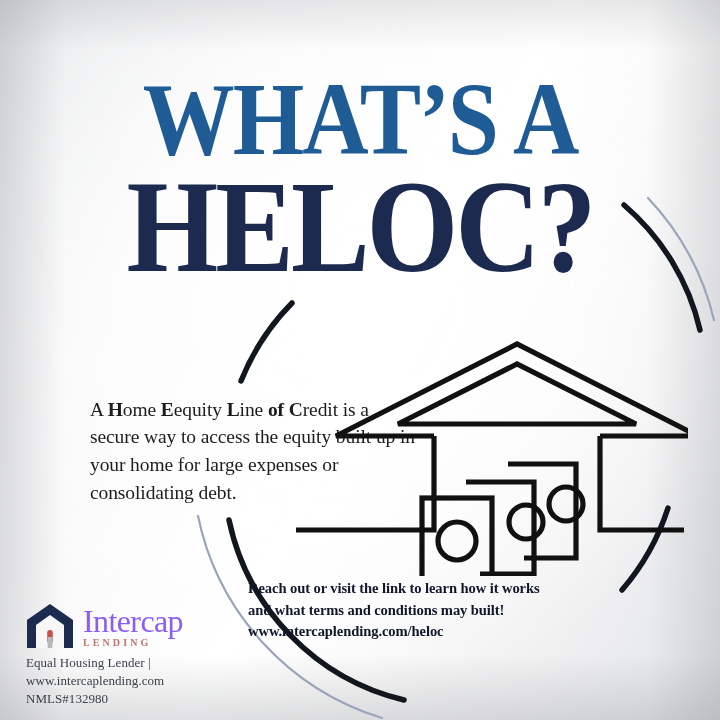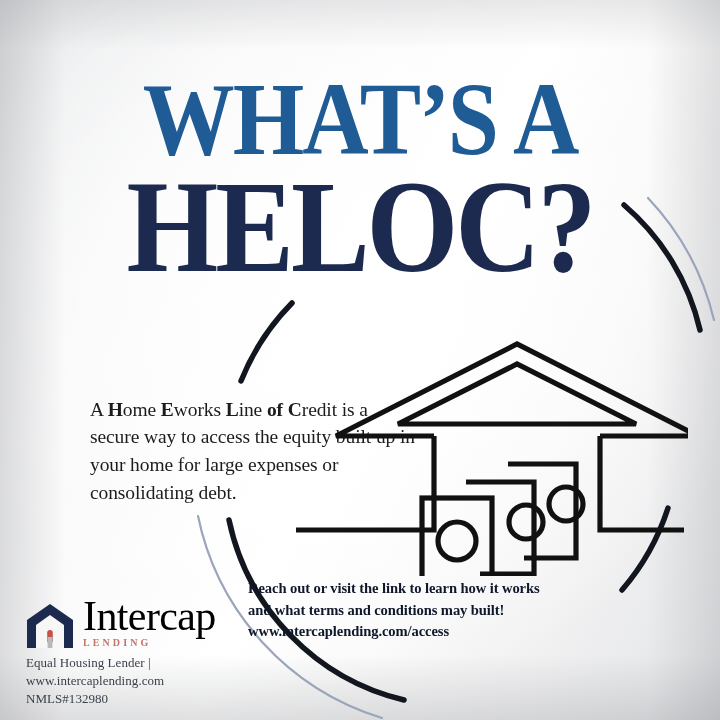--- a/index.html
+++ b/index.html
@@ -131,23 +131,23 @@
   }
   .logo-row {
     display: flex;
     align-items: flex-end;
     gap: 9px;
   }
   .logo-mark { width: 48px; height: 46px; flex: 0 0 auto; }
   .logo-word { line-height: 1; padding-bottom: 1px; }
   .logo-word .lw-main {
     display: block;
-    font-size: 42px;
+    font-size: 32px;
     font-weight: 400;
-    color: #000000;
+    color: #8b5cf6;
     letter-spacing: -0.6px;
   }
   .logo-word .lw-sub {
     display: block;
     font-size: 10px;
     font-weight: 700;
     color: #c2736c;
     letter-spacing: 3.1px;
     margin-top: 1px;
   }
@@ -177,21 +177,21 @@
 
     <path d="M 648 198 A 268 268 0 0 1 714 320" fill="none" stroke="#9aa5bb" stroke-width="2.2" stroke-linecap="round"></path>
     <path d="M 198 516 A 268 268 0 0 0 382 718" fill="none" stroke="#9aa5bb" stroke-width="2.2" stroke-linecap="round"></path>
   </svg>
 
   <div class="headline">
     <span class="head-line1">WHAT’S A</span>
     <span class="head-line2">HELOC?</span>
   </div>
 
-  <p class="body-copy" id="body-copy"><span>A </span><b>H</b><span>ome </span><b>E</b><span>works </span><b>L</b><span>ine </span><b>of </b><b>C</b><span>redit is a secure way to access the equity built up in your home for large expenses or consolidating debt.</span></p>
+  <p class="body-copy" id="body-copy"><span>A </span><b>H</b><span>ome </span><b>E</b><span>equity </span><b>L</b><span>ine </span><b>of </b><b>C</b><span>redit is a secure way to access the equity built up in your home for large expenses or consolidating debt.</span></p>
 
   <svg class="house" viewBox="0 0 400 240">
     <g fill="none" stroke="#111111" stroke-width="5.2" stroke-linejoin="miter" stroke-linecap="butt">
 
       <path d="M 10 238 L 10 238"></path>
       <path d="M 146 100 L 146 194 L 8 194"></path>
       <path d="M 312 100 L 312 194 L 396 194"></path>
       <path d="M 146 100 L 48 100 L 229 8 L 410 100 L 312 100"></path>
 
       <path d="M 110 88 L 229 28 L 348 88 Z"></path>
@@ -203,21 +203,21 @@
       <circle cx="238" cy="186" r="17"></circle>
 
       <rect x="134" y="162" width="70" height="94"></rect>
       <circle cx="169" cy="205" r="19"></circle>
     </g>
   </svg>
 
   <div class="cta">
     <div>Reach out  or visit the link to learn how it works</div>
     <div>and what terms and conditions may built!</div>
-    <div>www.intercaplending.com/access</div>
+    <div>www.intercaplending.com/heloc</div>
   </div>
 
   <div class="logo-block">
     <div class="logo-row">
       <svg class="logo-mark" viewBox="0 0 48 46">
         <path d="M24 1 L47 17 L47 45 L1 45 L1 17 Z" fill="#1b2a4e"></path>
         <path d="M24 12 L38 22 L38 45 L10 45 L10 22 Z" fill="#f7f7f8"></path>
         <rect x="21.2" y="27" width="5.6" height="13" rx="2.6" fill="#c8504a"></rect>
         <rect x="21.6" y="34" width="4.8" height="11" fill="#b8b9bc"></rect>
       </svg>

